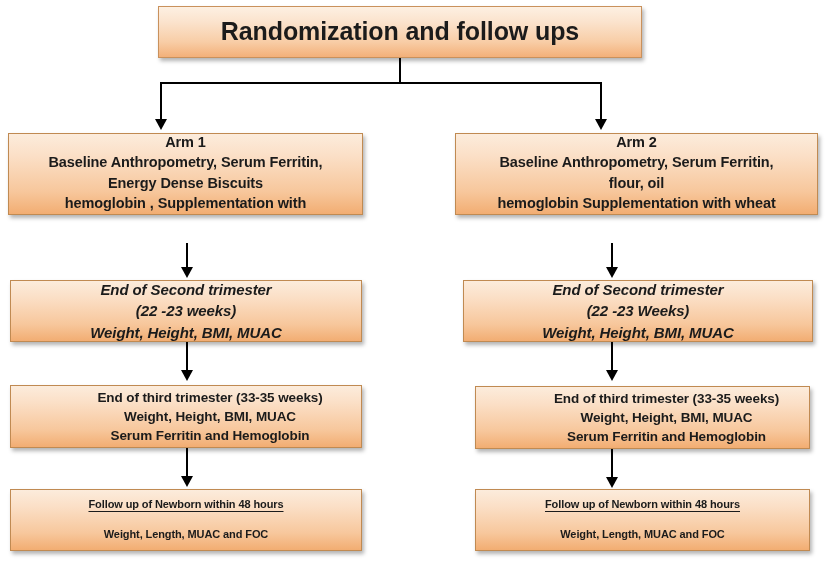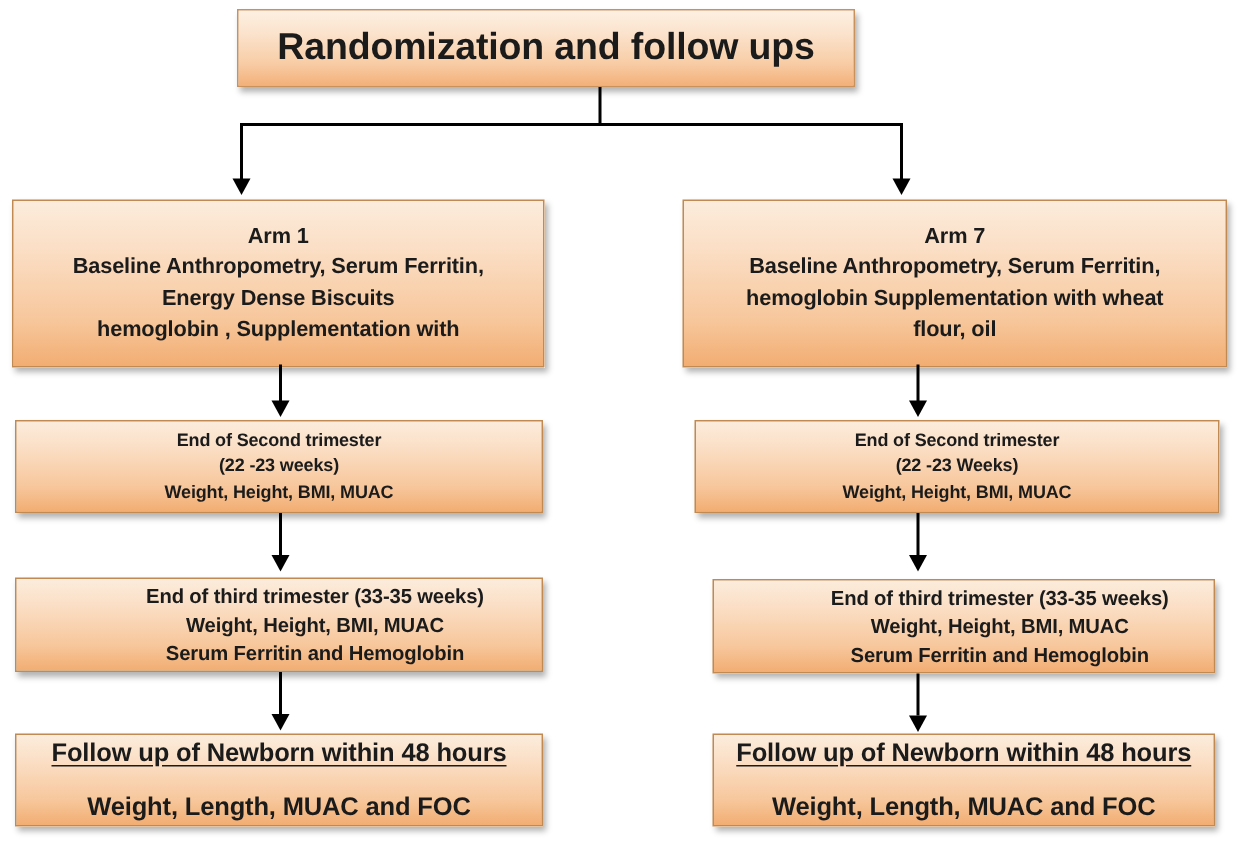--- a/index.html
+++ b/index.html
@@ -38,54 +38,54 @@
   .box .line {
     display: block;
     width: 100%;
     line-height: 1.42;
   }
 
   
   #title-box {
     left: 158px;
     top: 6px;
-    width: 412px;
+    width: 484px;
     height: 52px;
     border: 1px solid #c9915c;
     background: linear-gradient(to bottom, #fdf0e2 0%, #fbe3cd 30%, #f8cda6 70%, #f3b079 100%);
   }
   #title-box .line {
     font-size: 25px;
     font-weight: bold;
     line-height: 1.1;
   }
 
   
-  .arm-box { height: 112px; }
+  .arm-box { height: 82px; justify-content: flex-end; }
   #arm1-box { left: 8px;   top: 133px; width: 355px; }
   #arm2-box { left: 455px; top: 133px; width: 363px; }
   .arm-box .line { font-size: 14.5px; }
 
   
   .row2-box { height: 62px; }
   #arm1-r2 { left: 10px;  top: 280px; width: 352px; }
   #arm2-r2 { left: 463px; top: 280px; width: 350px; }
-  .row2-box .line { font-size: 12px; }
+  .row2-box .line { font-size: 15px; font-style: italic; }
 
   
   .row3-box { height: 63px; }
   #arm1-r3 { left: 10px;  top: 385px; width: 352px; }
   #arm2-r3 { left: 475px; top: 386px; width: 335px; }
   .row3-box .line { font-size: 13.5px; padding-left: 48px; }
 
   
   .row4-box { height: 62px; }
   #arm1-r4 { left: 10px;  top: 489px; width: 352px; }
   #arm2-r4 { left: 475px; top: 489px; width: 335px; }
-  .row4-box .line { font-size: 17px; }
+  .row4-box .line { font-size: 11px; }
   .row4-box .line.underlined {
     text-decoration: underline;
     text-underline-offset: 3px;
   }
   .row4-box .gap { height: 14px; }
 
   
   .vline {
     position: absolute;
     width: 2px;
@@ -149,24 +149,24 @@
   <div class="vline" style="left:186px; top:448px; height:28px;"></div>
   <div class="arrowhead" style="left:181px; top:476px;"></div>
 
   <div class="box row4-box" id="arm1-r4">
     <span class="line underlined">Follow up of Newborn within 48 hours</span>
     <span class="gap"></span>
     <span class="line">Weight, Length, MUAC and FOC</span>
   </div>
 
   <div class="box arm-box" id="arm2-box">
-    <span class="line">Arm 7</span>
+    <span class="line">Arm 2</span>
     <span class="line">Baseline Anthropometry,  Serum Ferritin,</span>
+    <span class="line">flour, oil</span>
     <span class="line">hemoglobin  Supplementation  with wheat</span>
-    <span class="line">flour, oil</span>
   </div>
 
   <div class="vline" style="left:611px; top:243px; height:26px;"></div>
   <div class="arrowhead" style="left:606px; top:267px;"></div>
 
   <div class="box row2-box" id="arm2-r2">
     <span class="line">End of Second trimester</span>
     <span class="line">(22 -23 Weeks)</span>
     <span class="line">Weight, Height, BMI, MUAC</span>
   </div>

